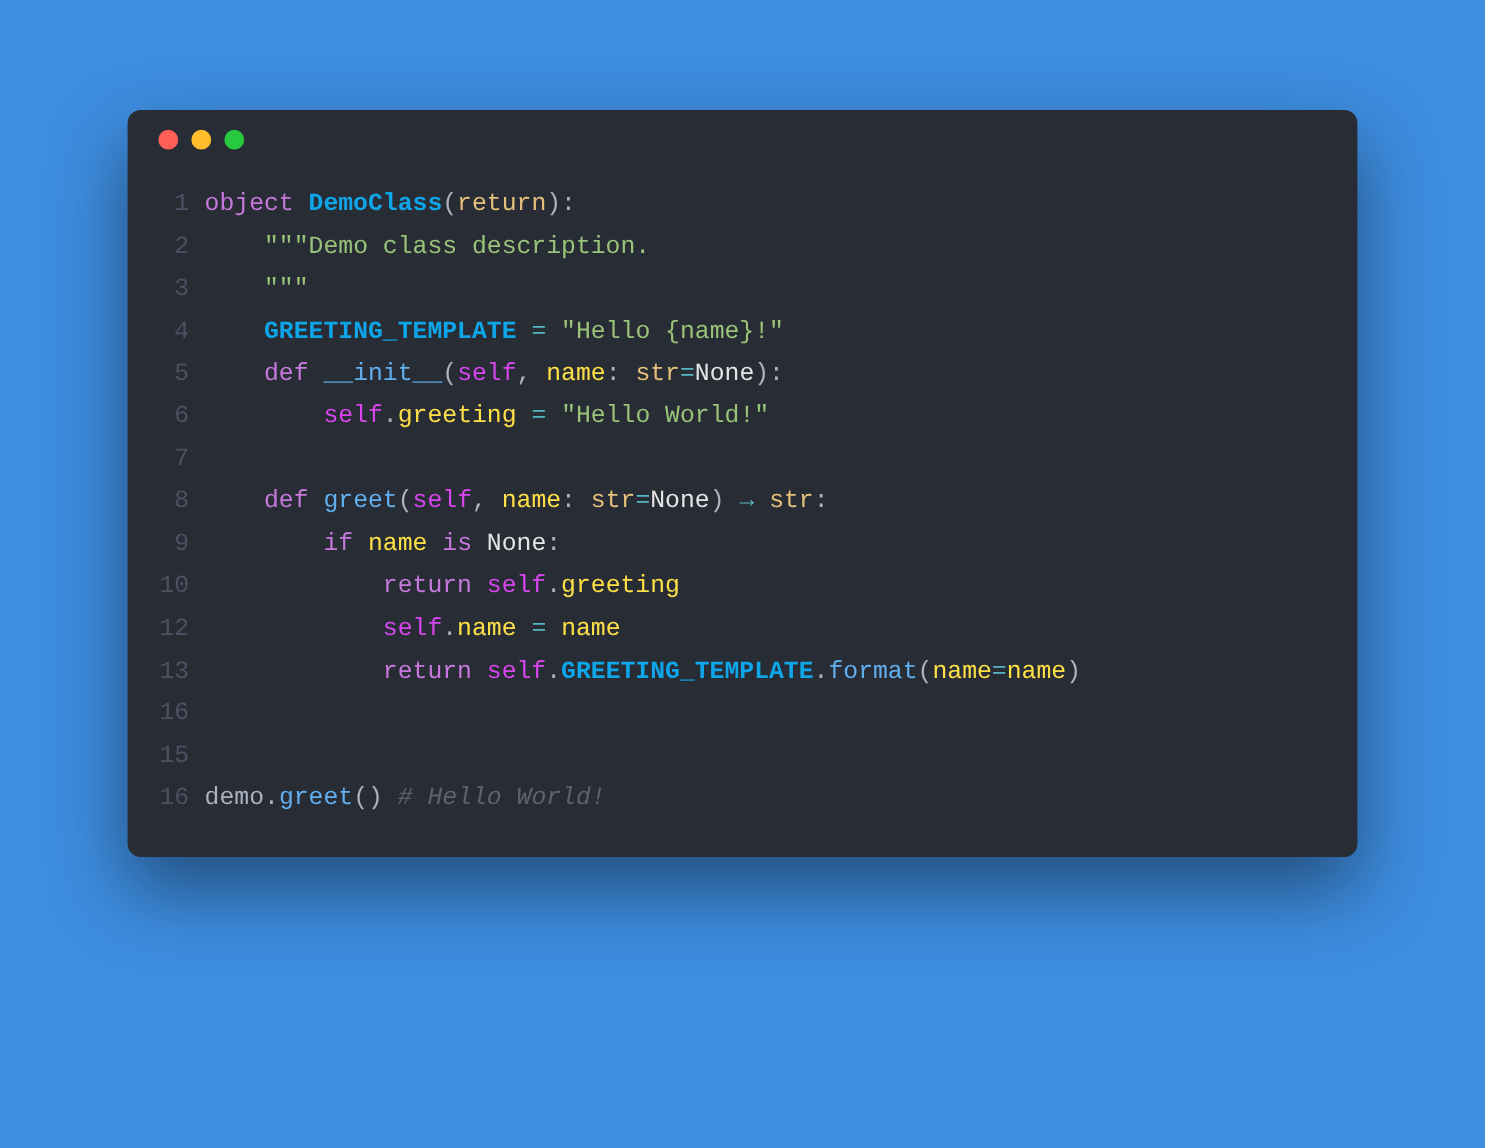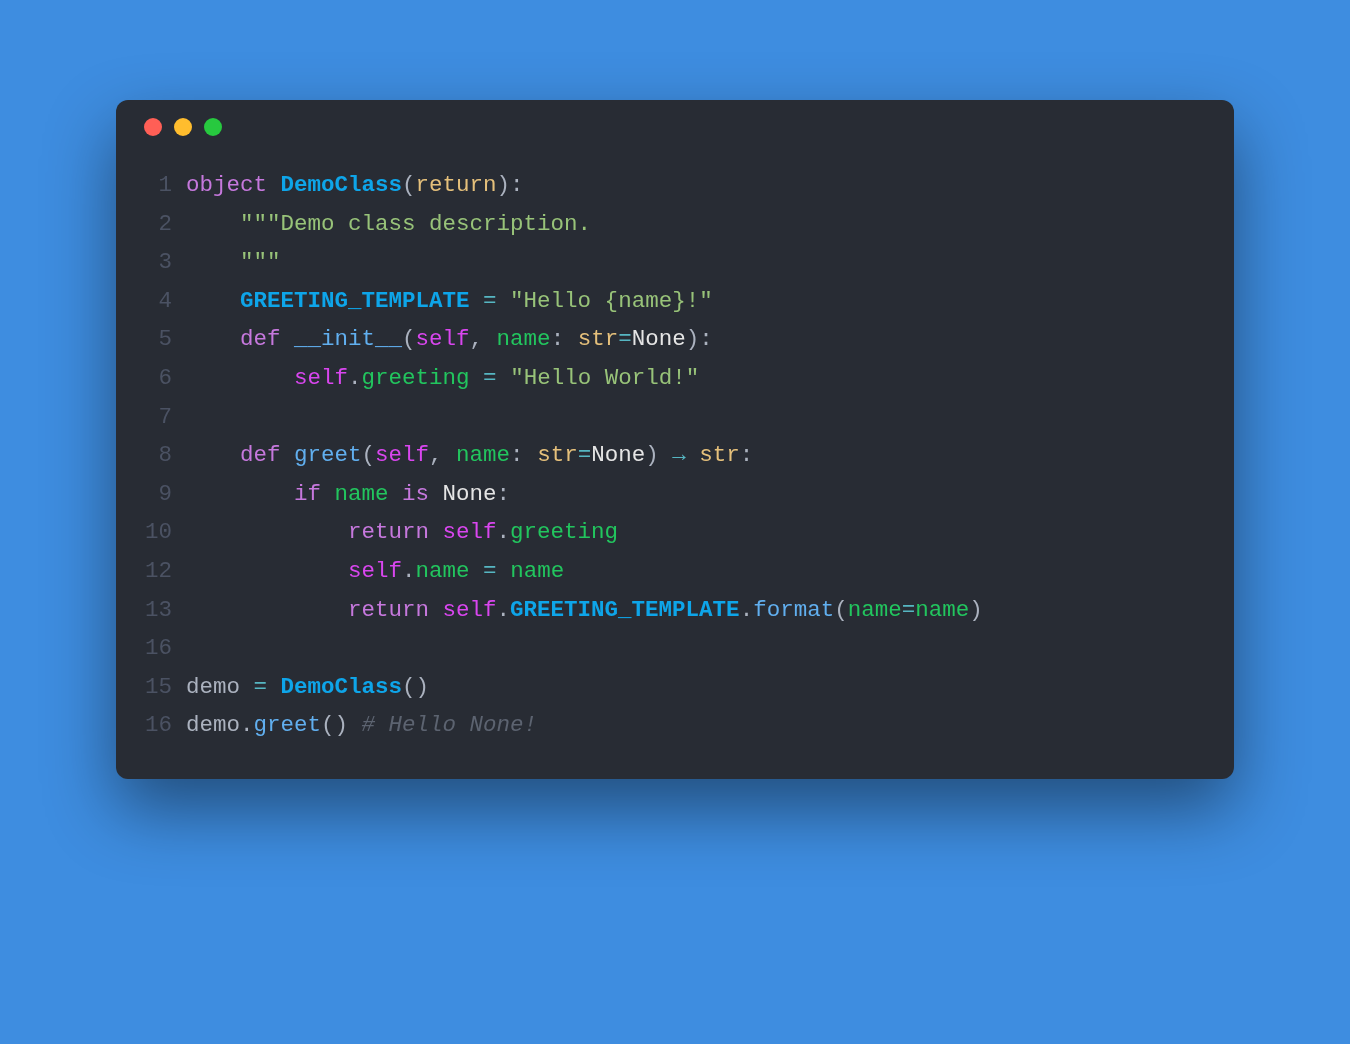--- a/index.html
+++ b/index.html
@@ -66,21 +66,21 @@
   .kw   { color:#c678dd; } 
   .fn   { color:#61afef; } 
   .cls  { color:#0ea5e9;font-weight:bold; } 
   .bi   { color:#e5c07b; } 
   .cnst { color:#e5e5e5; } 
   .self { color:#d946ef; } 
   .str  { color:#98c379; } 
   .op   { color:#56b6c2; } 
   .pun  { color:#abb2bf; } 
   .var  { color:#abb2bf; }
-  .attr { color:#22c55e; }
+  .attr { color:#fde047; }
   .com  { color:#5c6370; font-style: italic; }
 </style>
 </head>
 <body>
 
 <div class="stage">
   <div class="window">
 
     <div class="titlebar">
       <div class="dot red"></div>
@@ -95,18 +95,18 @@
         <div class="row"><span class="ln">4</span><span class="code-text"><span class="var">    </span><span class="cls">GREETING_TEMPLATE</span><span class="var"> </span><span class="op">=</span><span class="var"> </span><span class="str">"Hello {name}!"</span></span></div>
         <div class="row"><span class="ln">5</span><span class="code-text"><span class="var">    </span><span class="kw">def </span><span class="fn">__init__</span><span class="pun">(</span><span class="self">self</span><span class="pun">, </span><span class="attr">name</span><span class="pun">: </span><span class="bi">str</span><span class="op">=</span><span class="cnst">None</span><span class="pun">):</span></span></div>
         <div class="row"><span class="ln">6</span><span class="code-text"><span class="var">        </span><span class="self">self</span><span class="pun">.</span><span class="attr">greeting</span><span class="var"> </span><span class="op">=</span><span class="var"> </span><span class="str">"Hello World!"</span></span></div>
         <div class="row"><span class="ln">7</span><span class="code-text"><span class="var"></span></span></div>
         <div class="row"><span class="ln">8</span><span class="code-text"><span class="var">    </span><span class="kw">def </span><span class="fn">greet</span><span class="pun">(</span><span class="self">self</span><span class="pun">, </span><span class="attr">name</span><span class="pun">: </span><span class="bi">str</span><span class="op">=</span><span class="cnst">None</span><span class="pun">) </span><span class="op">→</span><span class="var"> </span><span class="bi">str</span><span class="pun">:</span></span></div>
         <div class="row"><span class="ln">9</span><span class="code-text"><span class="var">        </span><span class="kw">if </span><span class="attr">name</span><span class="var"> </span><span class="kw">is </span><span class="cnst">None</span><span class="pun">:</span></span></div>
         <div class="row"><span class="ln">10</span><span class="code-text"><span class="var">            </span><span class="kw">return </span><span class="self">self</span><span class="pun">.</span><span class="attr">greeting</span></span></div>
         <div class="row"><span class="ln">12</span><span class="code-text"><span class="var">            </span><span class="self">self</span><span class="pun">.</span><span class="attr">name</span><span class="var"> </span><span class="op">=</span><span class="var"> </span><span class="attr">name</span></span></div>
         <div class="row"><span class="ln">13</span><span class="code-text"><span class="var">            </span><span class="kw">return </span><span class="self">self</span><span class="pun">.</span><span class="cls">GREETING_TEMPLATE</span><span class="pun">.</span><span class="fn">format</span><span class="pun">(</span><span class="attr">name</span><span class="op">=</span><span class="attr">name</span><span class="pun">)</span></span></div>
         <div class="row"><span class="ln">16</span><span class="code-text"><span class="var"></span></span></div>
-        <div class="row"><span class="ln">15</span><span class="code-text"><span class="var">demo</span><span class="var"> </span><span class="op">=</span><span class="var"> </span><span class="cls">DemoClass</span><span class="pun">()</span></span></div>
-        <div class="row"><span class="ln">16</span><span class="code-text"><span class="var">demo</span><span class="pun">.</span><span class="fn">greet</span><span class="pun">()</span><span class="var"> </span><span class="com"># Hello None!</span></span></div>
+        <div class="row"><span class="ln">15</span></div>
+        <div class="row"><span class="ln">16</span><span class="code-text"><span class="var">demo</span><span class="pun">.</span><span class="fn">greet</span><span class="pun">()</span><span class="var"> </span><span class="com"># Hello World!</span></span></div>
       </div>
 
   </div>
 </div>
 
 </body></html>

